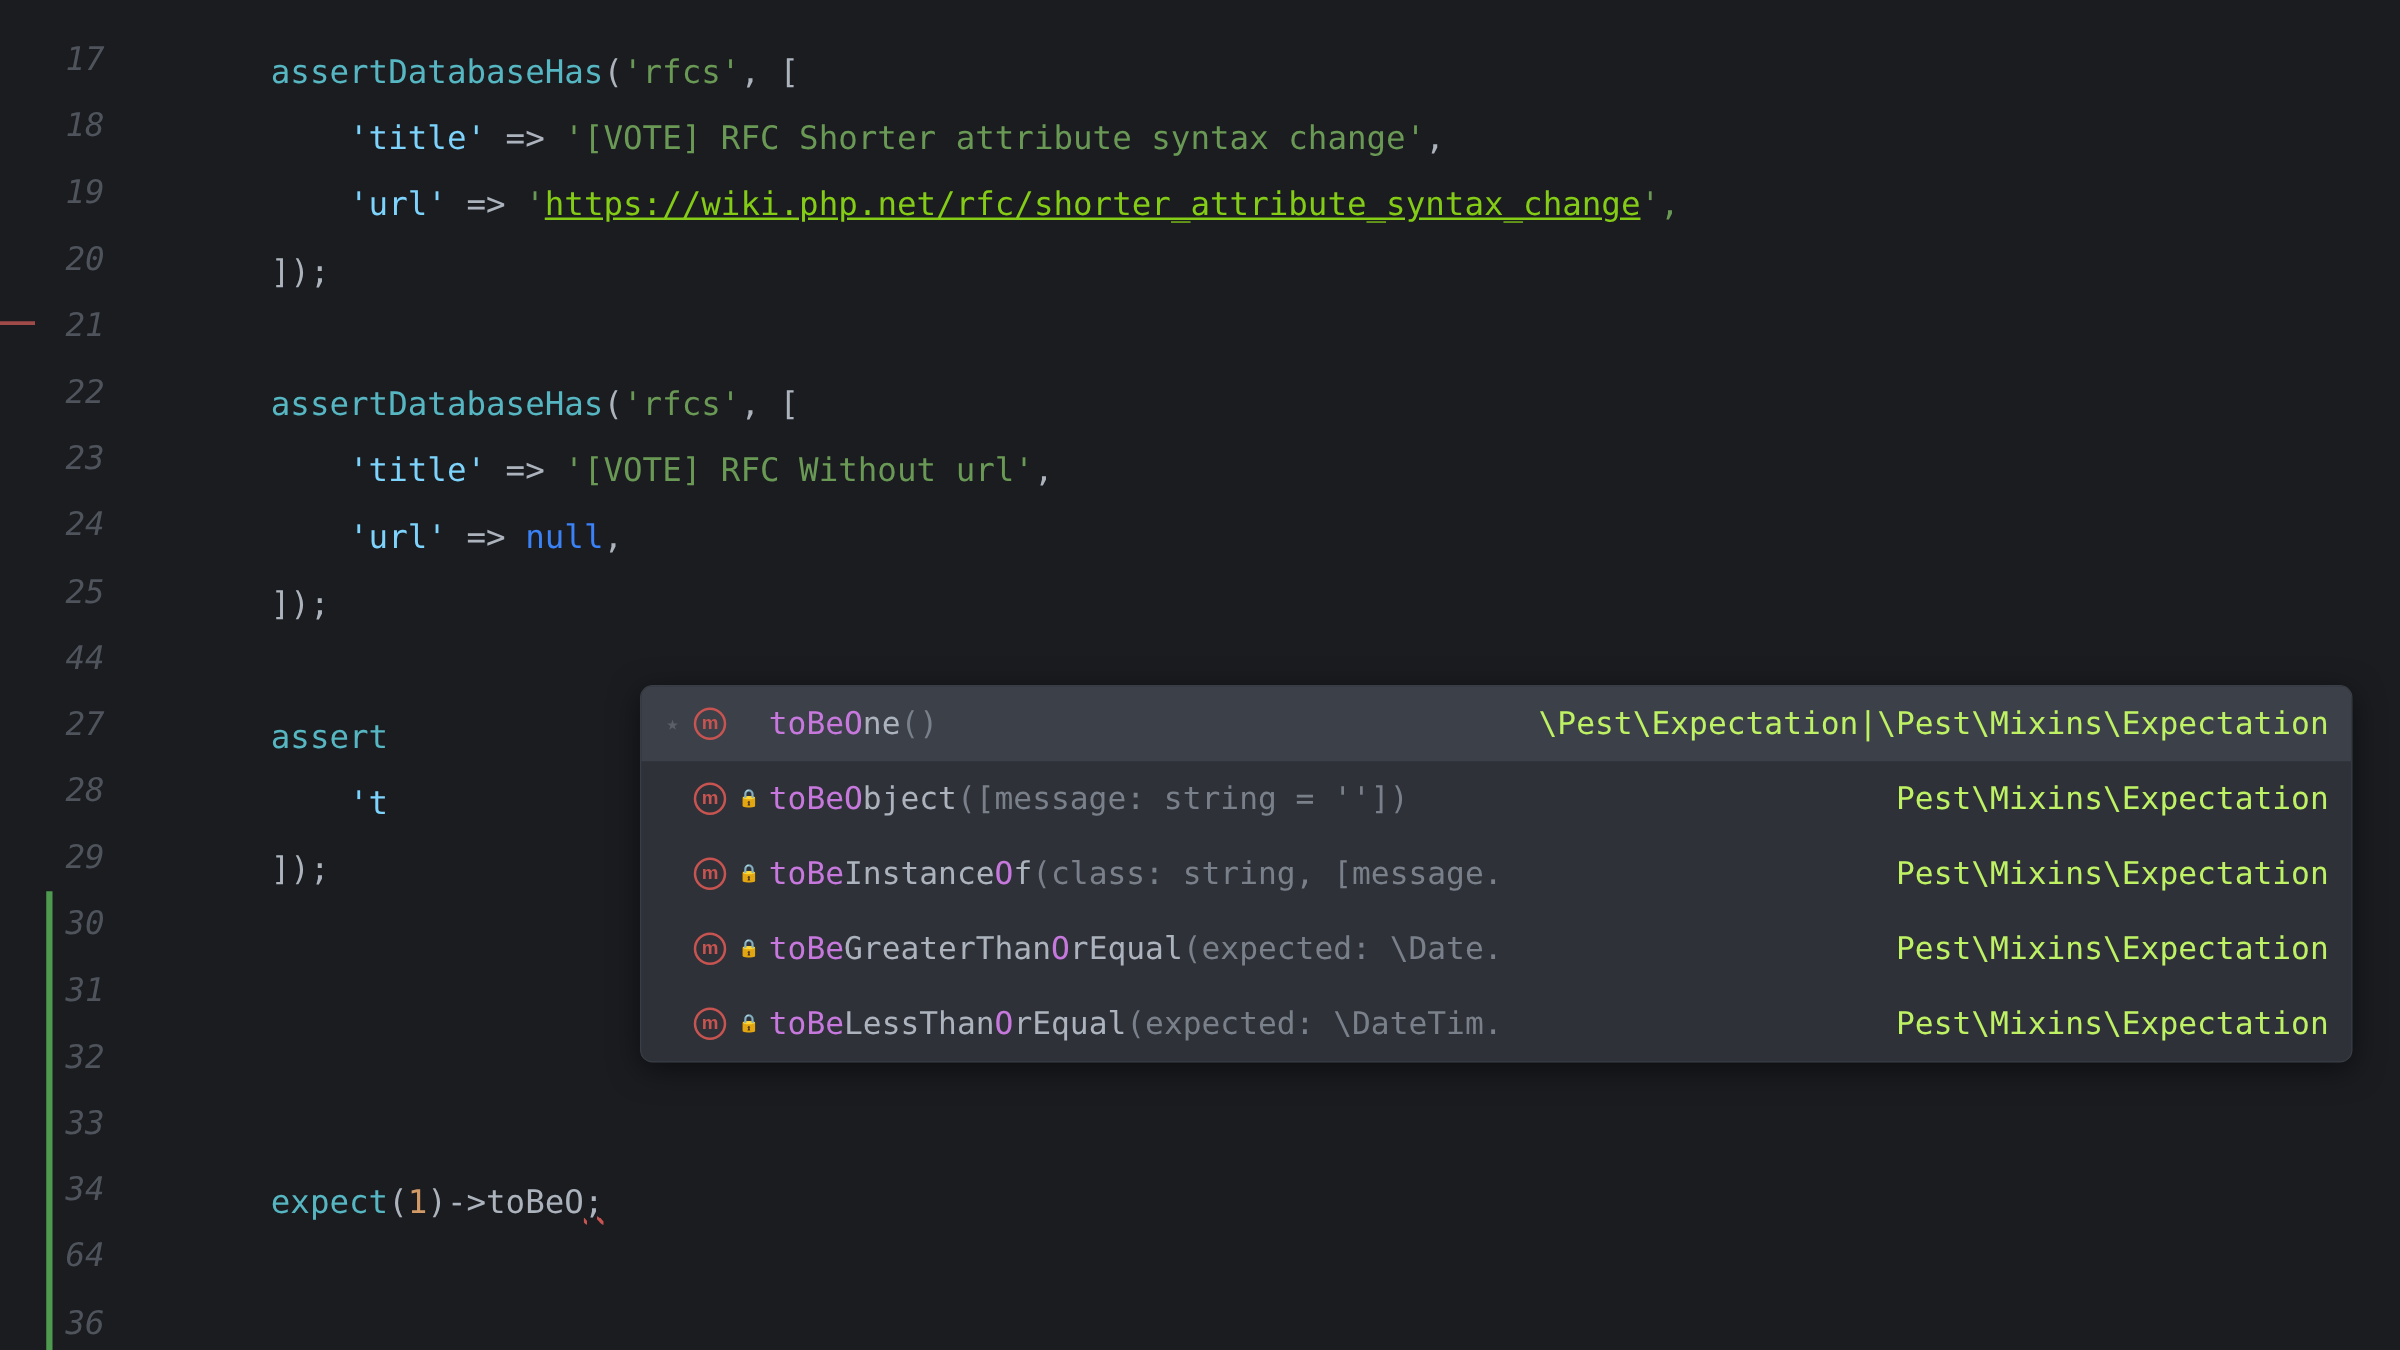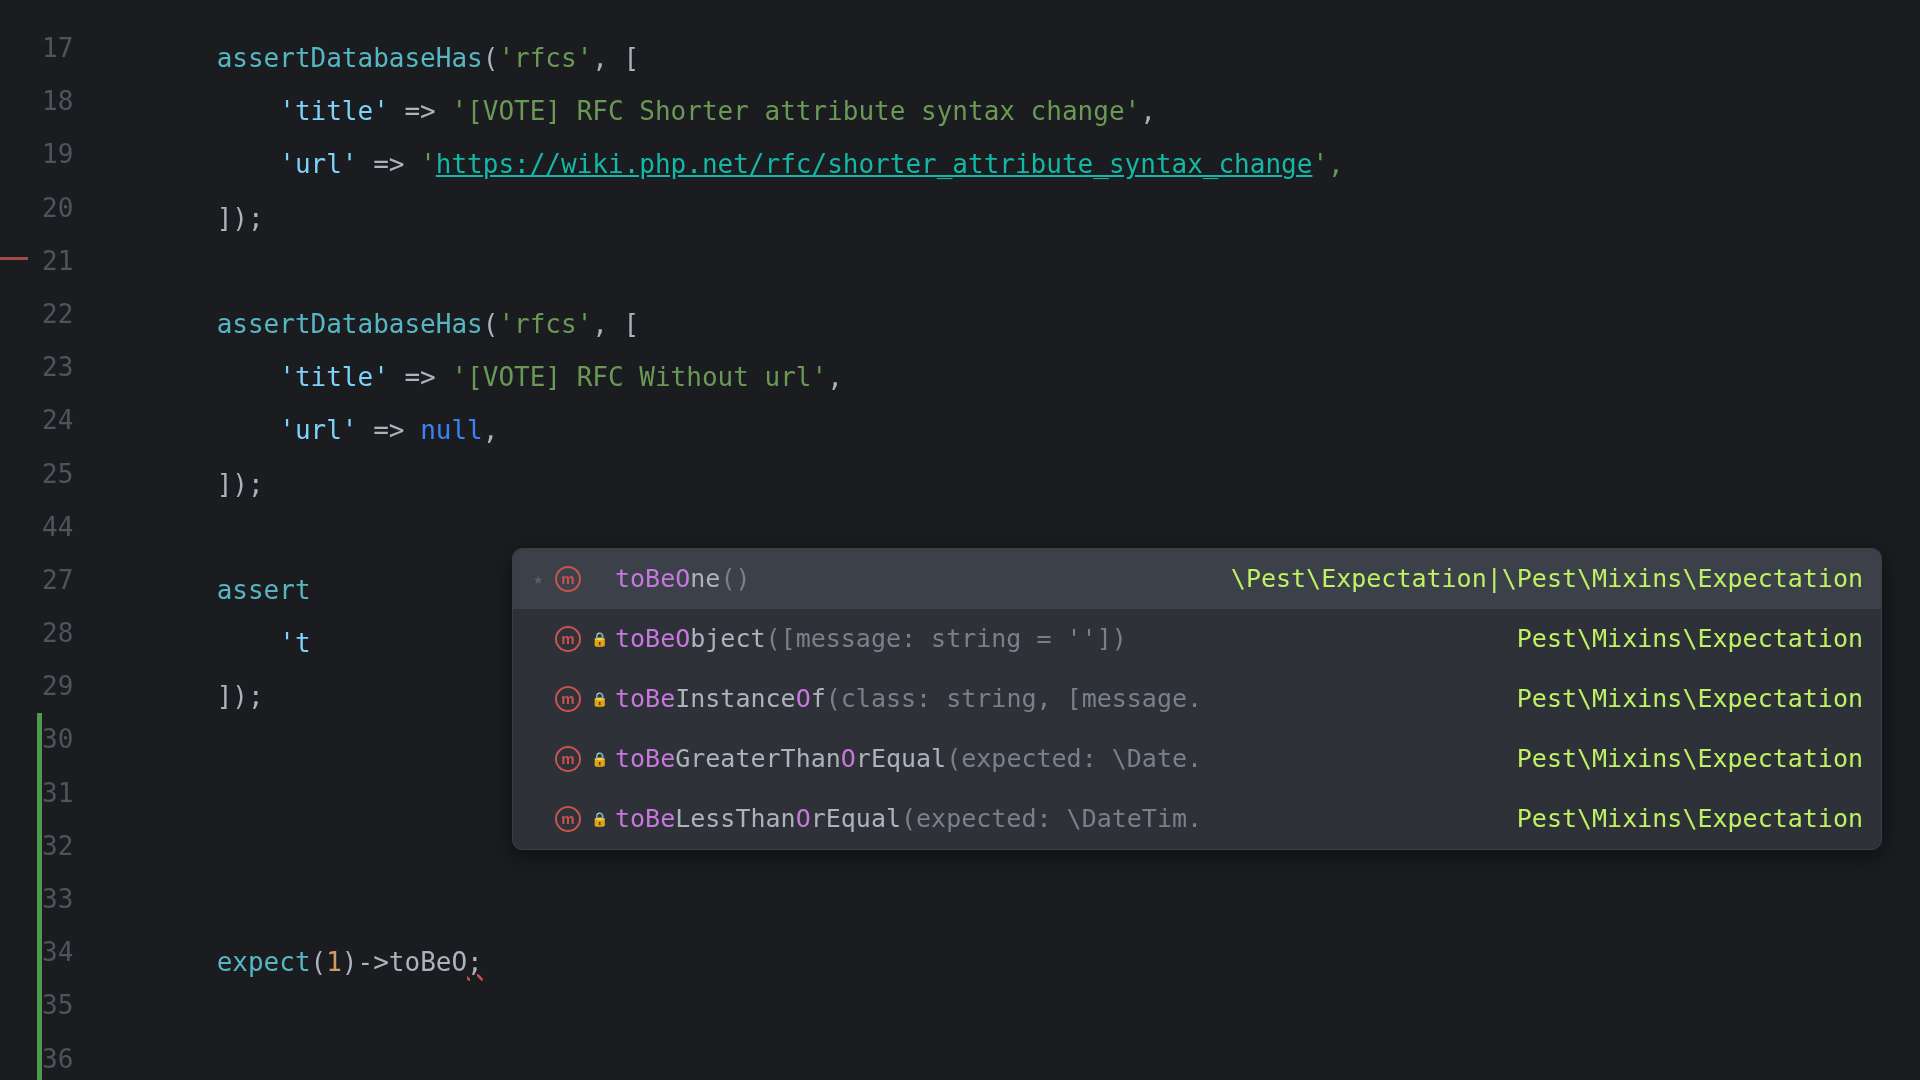--- a/index.html
+++ b/index.html
@@ -33,43 +33,44 @@
   .modified-green {
     position: absolute;
     left: 37px;
     width: 5px;
     background: #4e9a4e;
   }
   .line-numbers {
     width: 70px;
     padding-top: 22px;
     color: #4f545c;
-    text-align: left;
+    text-align: center;
     padding-right: 18px;
     user-select: none;
     font-size: 26px;
     line-height: 53.2px;
+    font-style: italic;
   }
   .line-numbers div { height: 53.2px; }
   .code-area {
     flex: 1;
     padding-top: 38px;
     position: relative;
   }
   .code-line {
     height: 53.2px;
     white-space: pre;
     padding-left: 42px;
     font-size: 26px;
   }
   .t-fn   { color: #56b6c2; }
   .t-str  { color: #6a9955; }
   .t-pun  { color: #acb3bd; }
   .t-key  { color: #7dd3fc; text-align: right; }
-  .t-url  { color: #14b8a6; text-decoration: underline; }
+  .t-url  { color: #84cc16; text-decoration: underline; }
   .t-null { color: #3b82f6; }
   .t-num  { color: #d19a66; }
   .t-part { color: #acb3bd; }
   
   .autocomplete {
     position: absolute;
     left: 400px;
     top: 548px;
     width: 1370px;
     background: #2e3138;
@@ -159,21 +160,21 @@
     <div>25</div>
     <div>44</div>
     <div>27</div>
     <div>28</div>
     <div>29</div>
     <div>30</div>
     <div>31</div>
     <div>32</div>
     <div>33</div>
     <div>34</div>
-    <div>35</div>
+    <div>64</div>
     <div>36</div>
   </div>
 
   <div class="code-area">
     <div class="code-line">    <span class="t-fn">assertDatabaseHas</span><span class="t-pun">(</span><span class="t-str">'rfcs'</span><span class="t-pun">, [</span></div>
     <div class="code-line">        <span class="t-key">'title'</span><span class="t-pun"> =&gt; </span><span class="t-str">'[VOTE] RFC Shorter attribute syntax change'</span><span class="t-pun">,</span></div>
     <div class="code-line">        <span class="t-key">'url'</span><span class="t-pun"> =&gt; </span><span class="t-str">'</span><span class="t-url">https://wiki.php.net/rfc/shorter_attribute_syntax_change</span><span class="t-str">',</span></div>
     <div class="code-line">    <span class="t-pun">]);</span></div>
     <div class="code-line"></div>
     <div class="code-line">    <span class="t-fn">assertDatabaseHas</span><span class="t-pun">(</span><span class="t-str">'rfcs'</span><span class="t-pun">, [</span></div>

